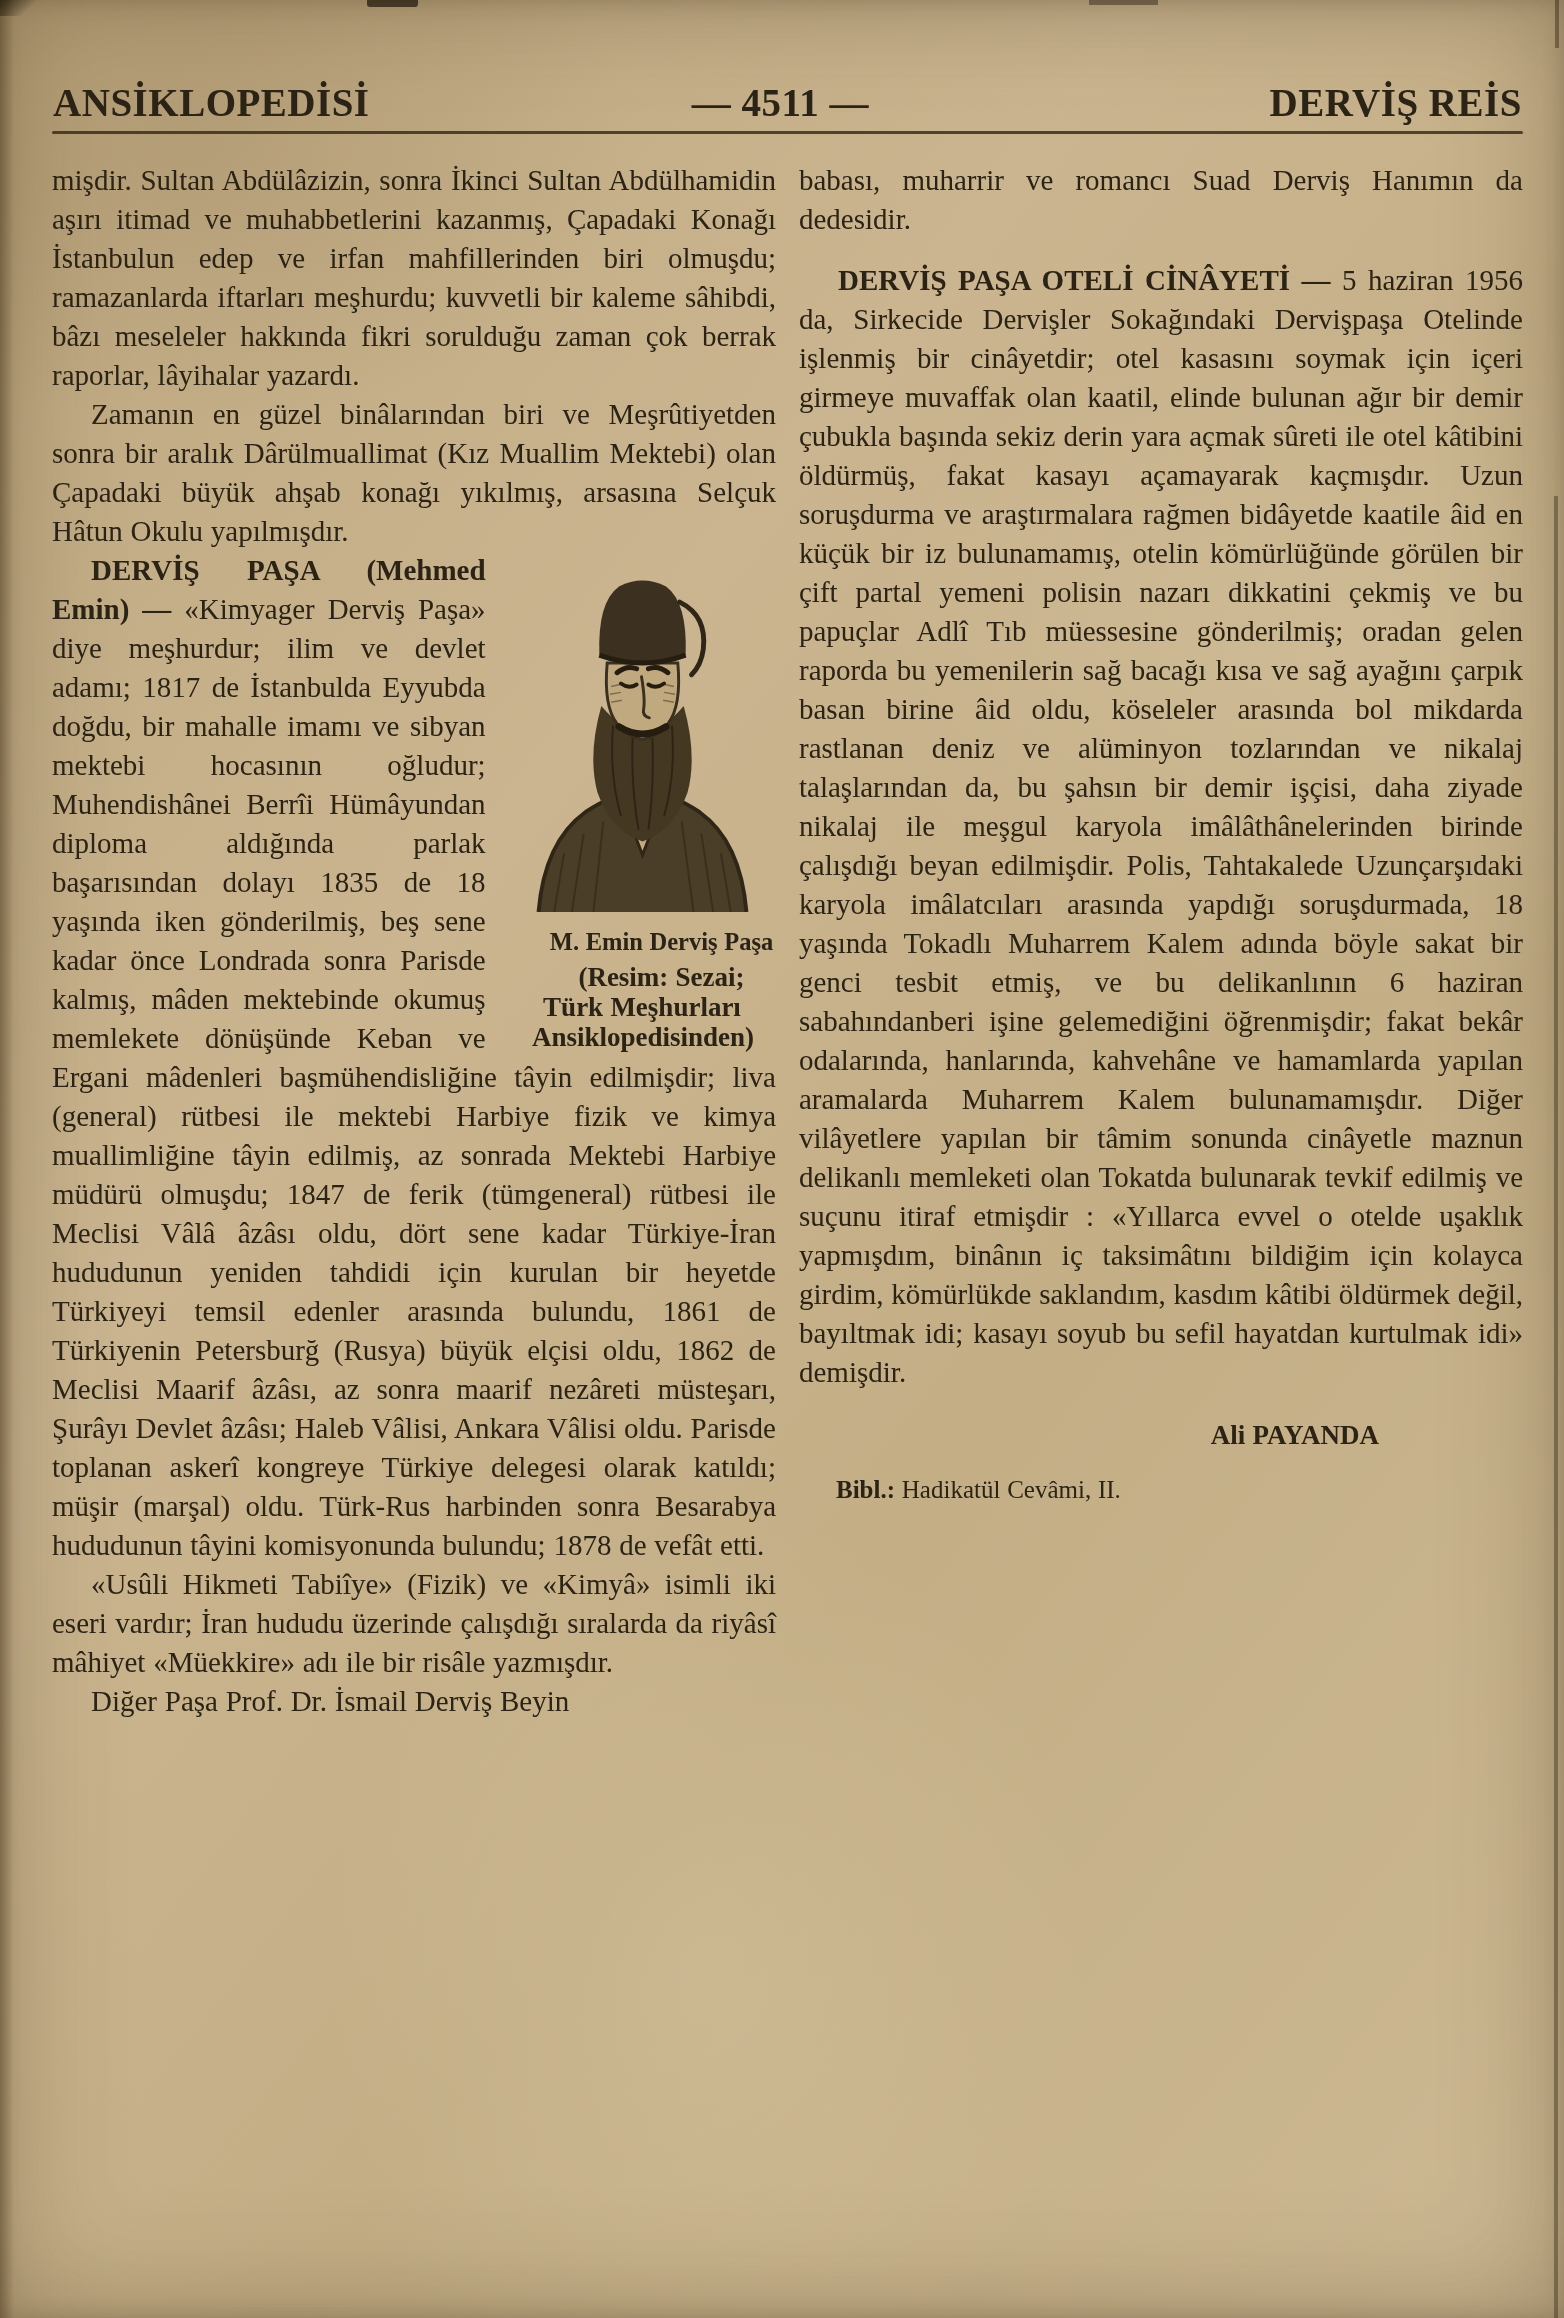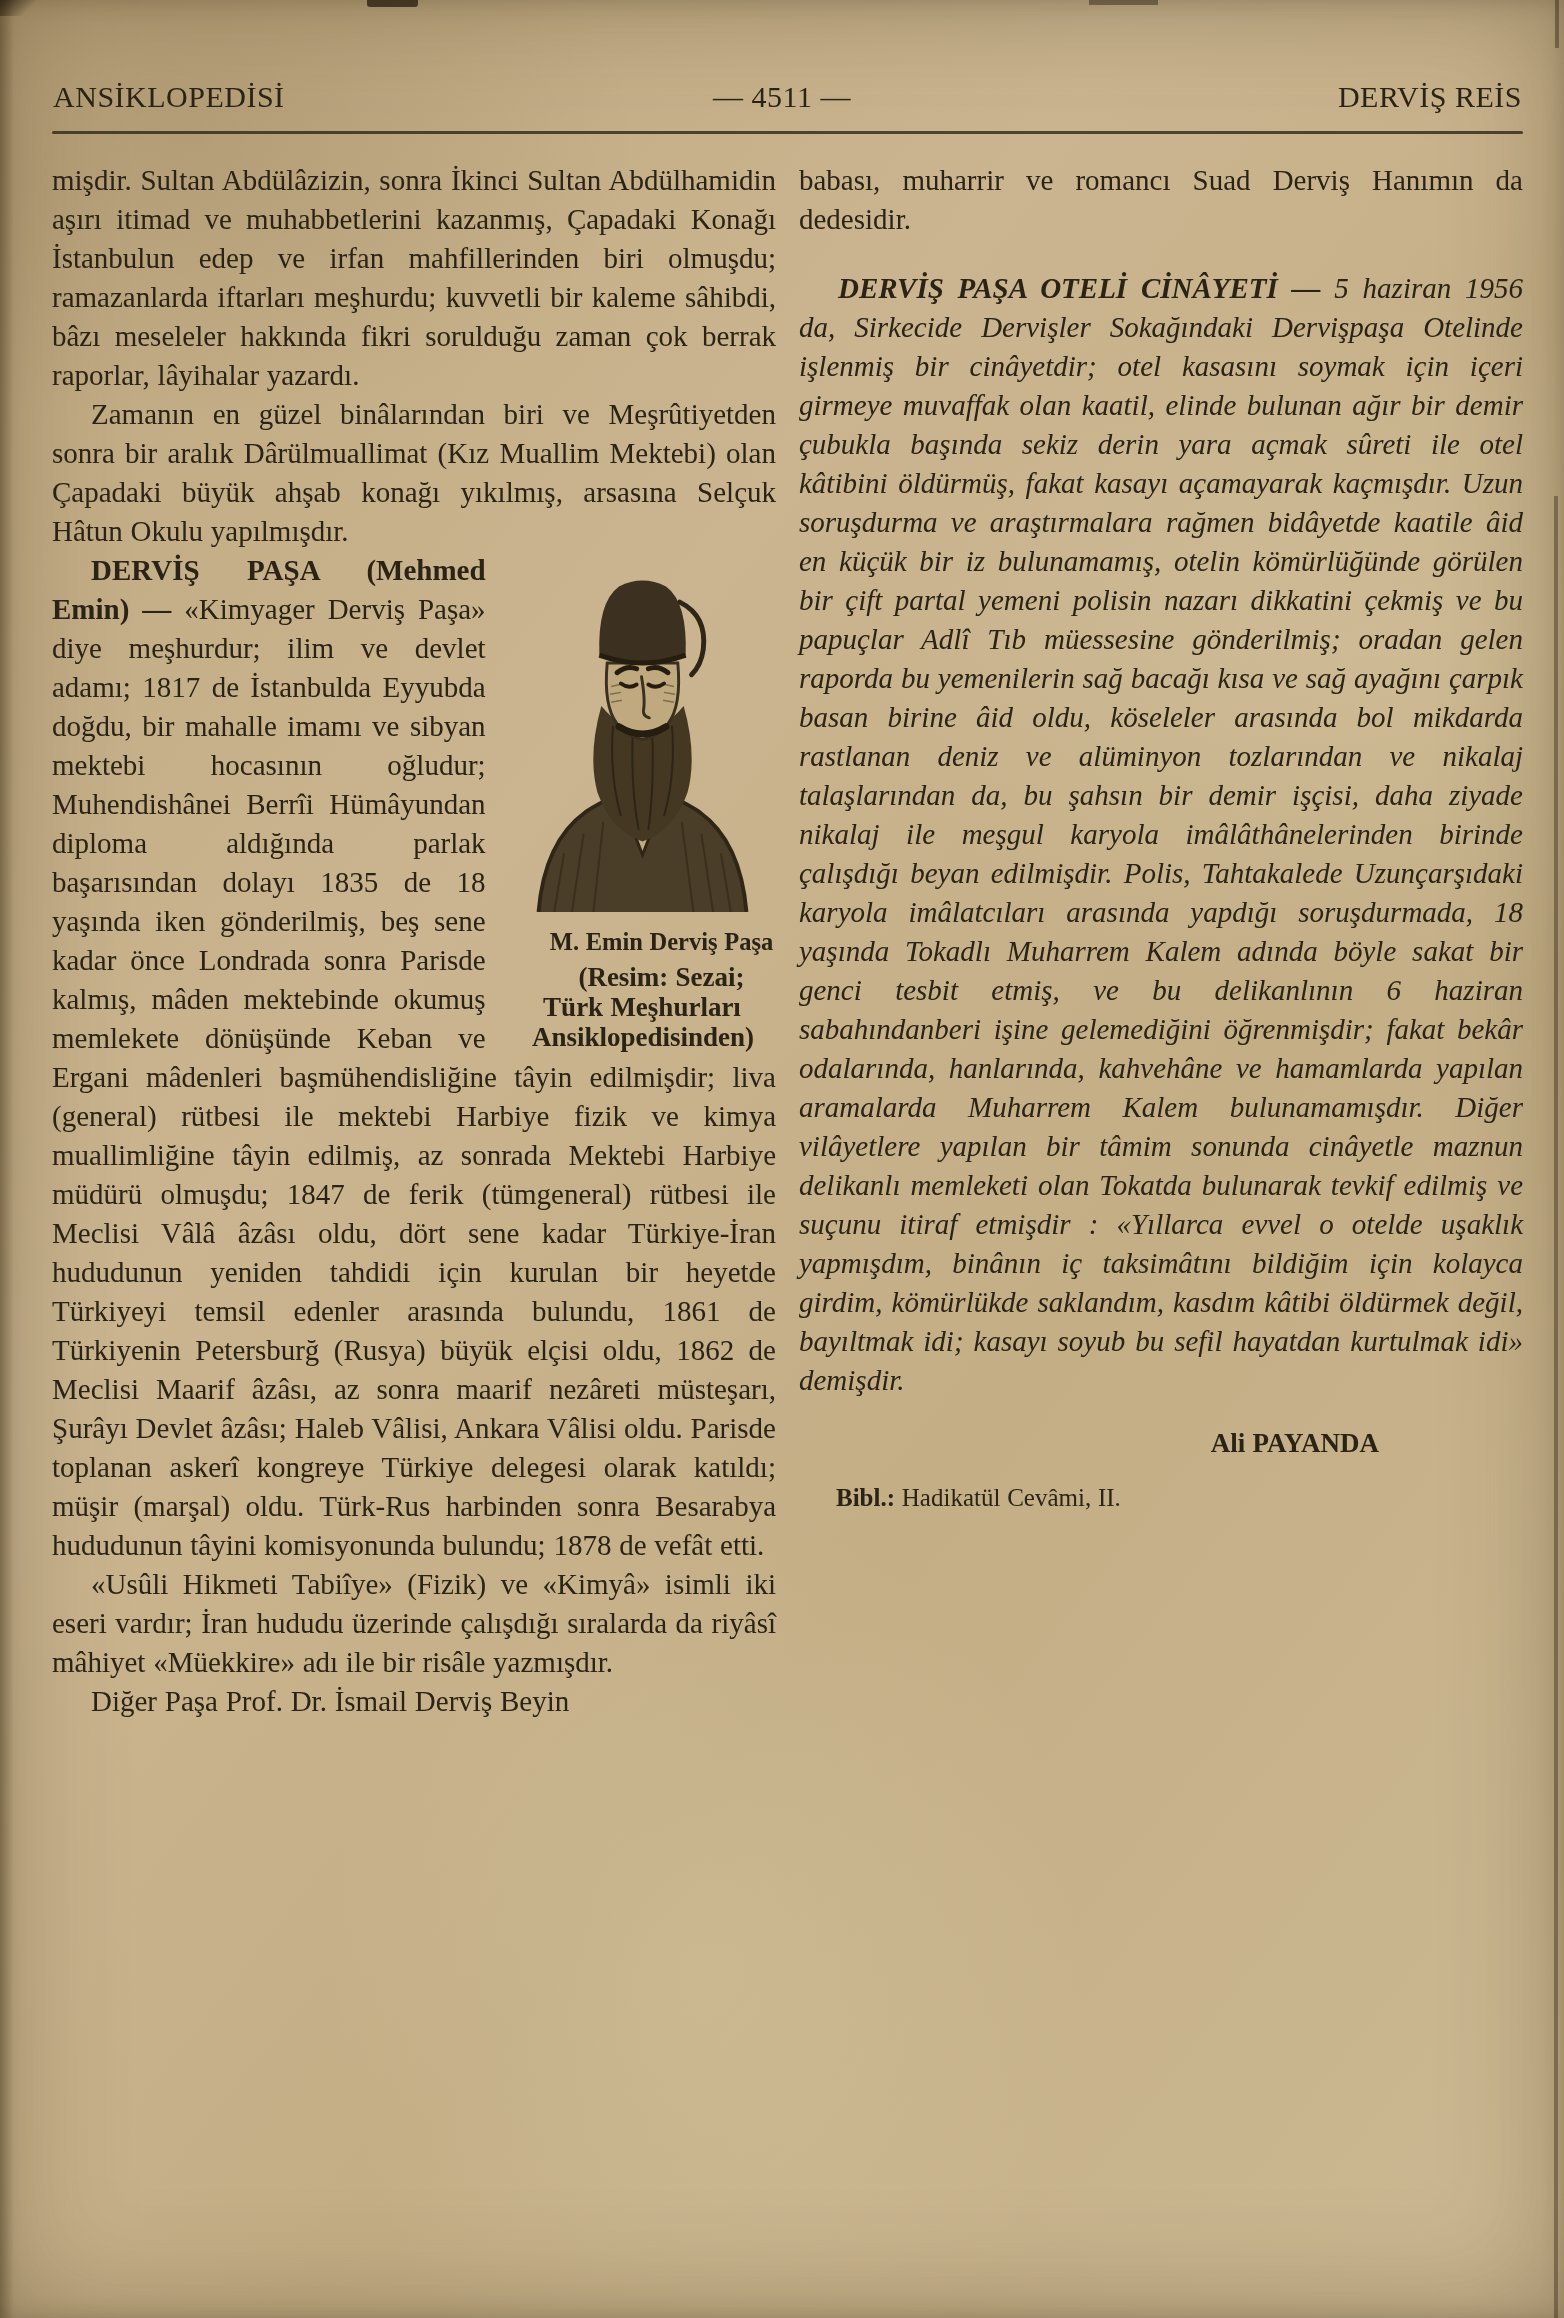--- a/index.html
+++ b/index.html
@@ -22,35 +22,35 @@
   .artifact{position:absolute;background:rgba(32,24,11,0.72);}
   .a-top1{left:367px;top:0;width:51px;height:7px;border-radius:0 0 3.2px 3.2px;}
   .a-top2{left:1089px;top:0;width:69px;height:4.8px;opacity:.6;}
   .a-corner{left:0;top:0;width:39px;height:16px;background:linear-gradient(135deg,rgba(28,20,9,.8),transparent 70%);}
   .a-right1{right:6.4px;top:0;width:3.2px;height:48px;opacity:.55;}
   .a-right2{right:7.5px;top:496px;width:3.2px;bottom:0;opacity:.5;}
   .a-left{left:0;top:0;bottom:0;width:14px;background:linear-gradient(90deg,rgba(58,42,18,.35),transparent);}
 
   .content{position:absolute;left:52px;right:42px;top:80px;}
 
-  .running-head{position:relative;height:38px;font-size:30px;font-weight:normal;letter-spacing:0.5px;}
+  .running-head{position:relative;height:38px;font-size:39px;font-weight:bold;letter-spacing:0.5px;}
   .rh-left{position:absolute;left:1.1px;top:0;}
   .rh-center{position:absolute;left:50%;transform:translateX(-54%);top:0;}
   .rh-right{position:absolute;right:1.1px;top:0;}
   .rule{height:3.2px;background:#352a18;opacity:.82;margin-top:12.8px;border-radius:1.6px;}
 
   .columns{display:flex;gap:23px;margin-top:27px;justify-content:space-between;}
   .col{flex:1 1 0;min-width:0;}
 
   .para{margin:0;text-align:justify;font-size:29px;line-height:39px;word-spacing:0.5px;}
   .indent{text-indent:39px;}
   .head{font-weight:bold;}
 
   .bibl{font-size:25px;line-height:33px;margin-top:18px;margin-bottom:16px;text-indent:37px;}
-  .gap-entry{margin-top:30px;font-style:italic;}
+  .gap-entry{margin-top:22px;}
   .gap-entry2{margin-top:51px;}
   .aftergap{margin-top:23.5px;}
   .signature{text-align:right;padding-right:144px;font-weight:bold;font-size:27px;margin-top:24.5px;text-indent:0;}
 
   .figure{float:right;width:268px;margin:8.5px 0 5.3px 22.4px;display:block;text-align:center;}
   .figure-img{display:block;width:241px;height:353px;margin:0 auto;}
   .figure-img svg{width:100%;height:100%;display:block;}
   .cap-title{display:block;font-weight:bold;font-size:24.5px;line-height:32px;margin-top:14px;text-align:center;}
   .cap-credit{display:block;font-weight:bold;font-size:27px;line-height:30px;width:220px;margin:3.2px auto 0;text-align:center;}
 </style>

